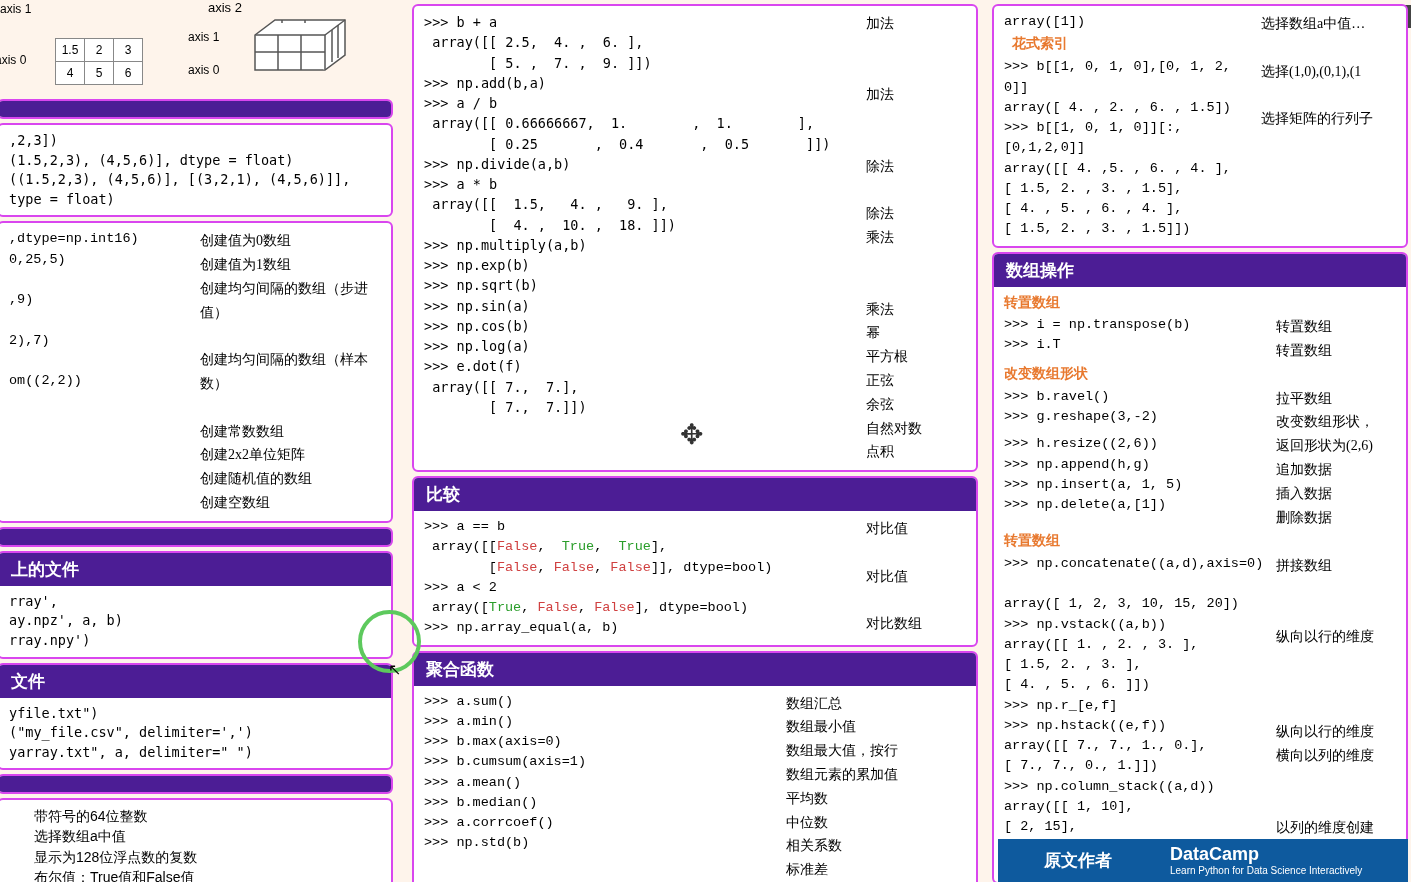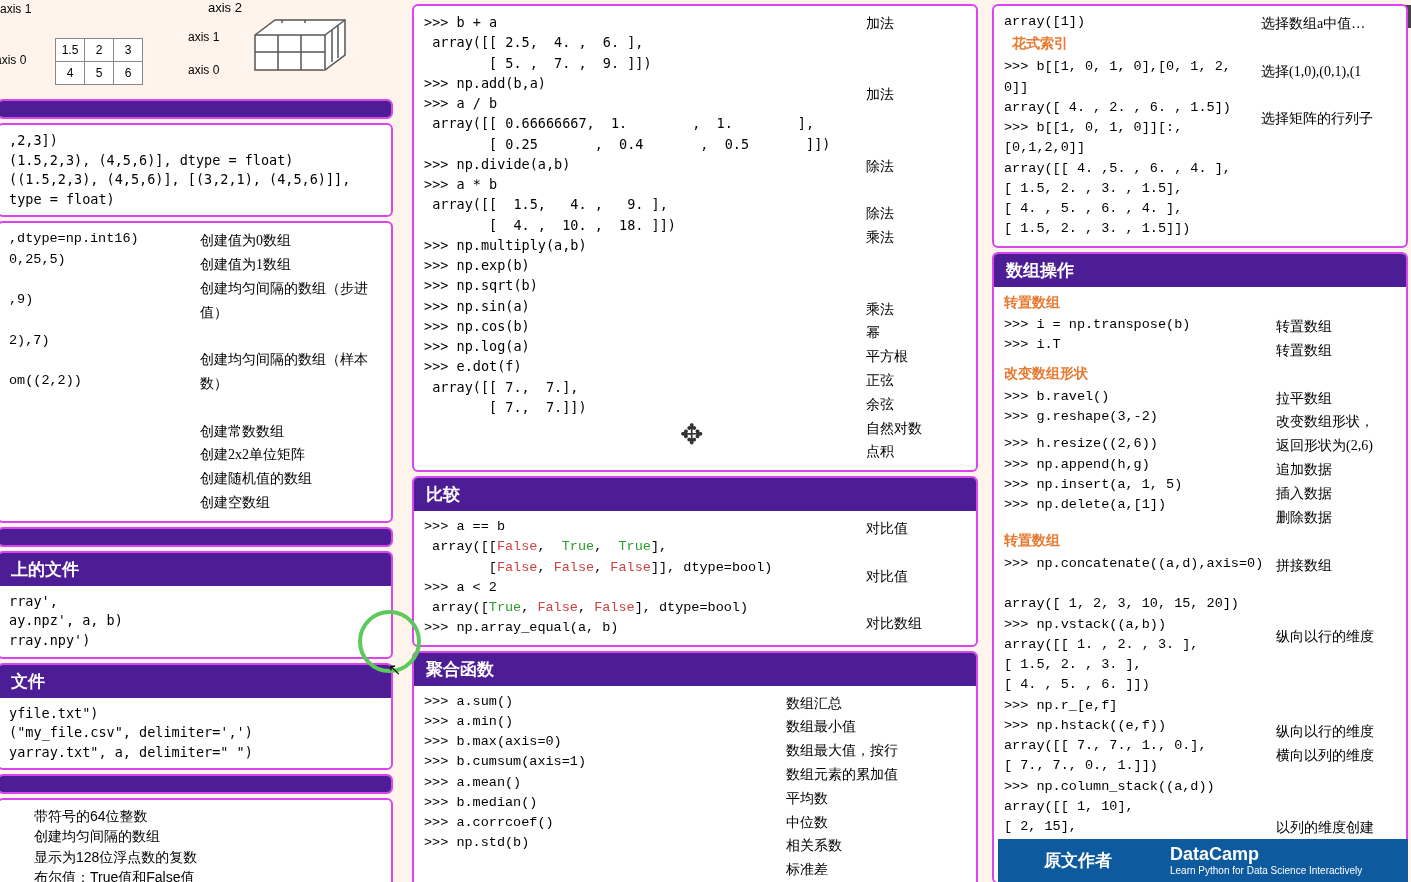--- a/index.html
+++ b/index.html
@@ -128,21 +128,21 @@
 ("my_file.csv", delimiter=',')
 yarray.txt", a, delimiter=" ")</pre>
         </div>
 </div>
 <div class="box">
         <div class="hdr" style="height:6px"></div>
       </div>
 <div class="box">
 <div class="bd txt" style="padding-left:35px">
 <div>带符号的64位整数</div>
-          <div>创建均匀间隔的数组</div>
+          <div>选择数组a中值</div>
 <div>显示为128位浮点数的复数</div>
           <div>布尔值：True值和False值</div>
 
 </div>
 </div>
 </div>
 
 <div class="col col2">
 <div class="box">
 <div class="bd row">

